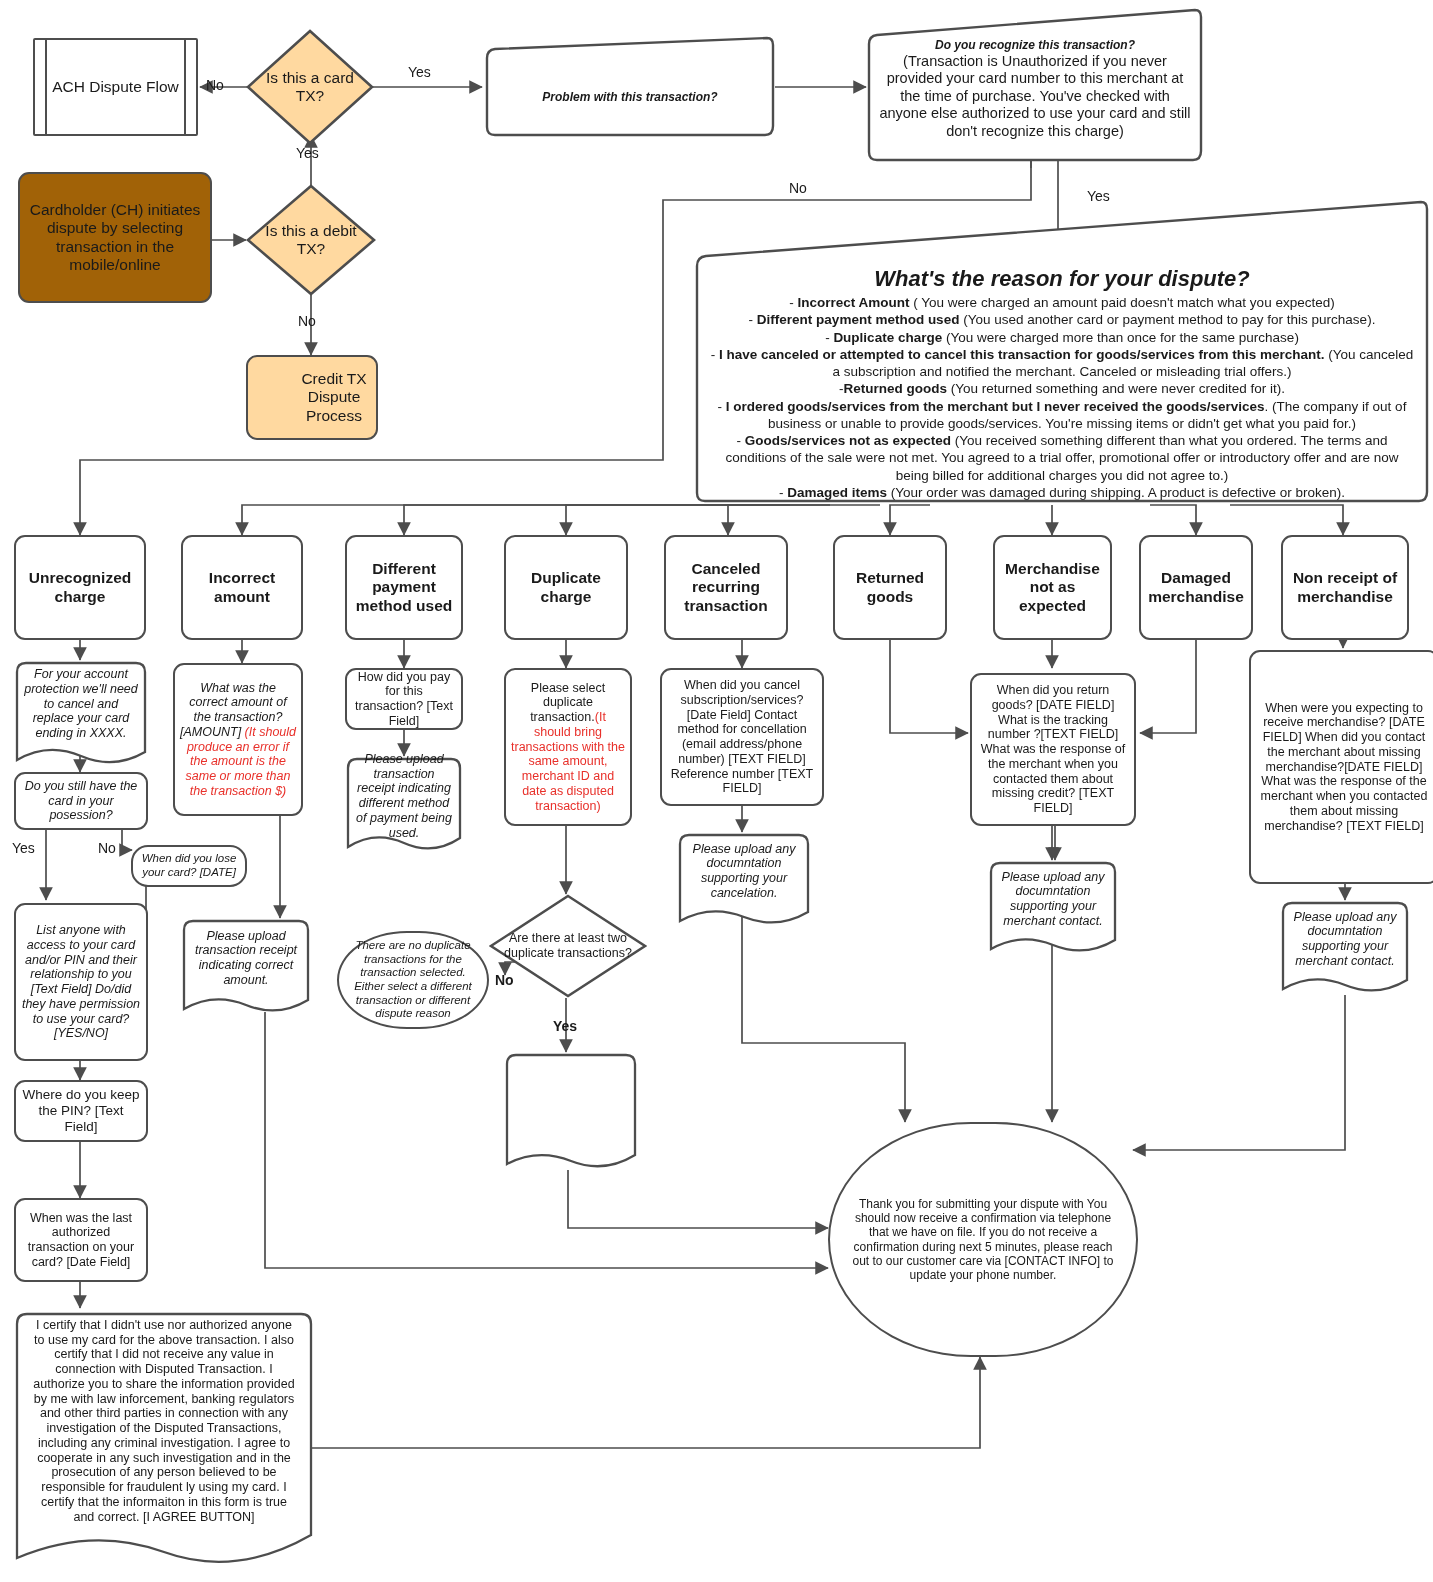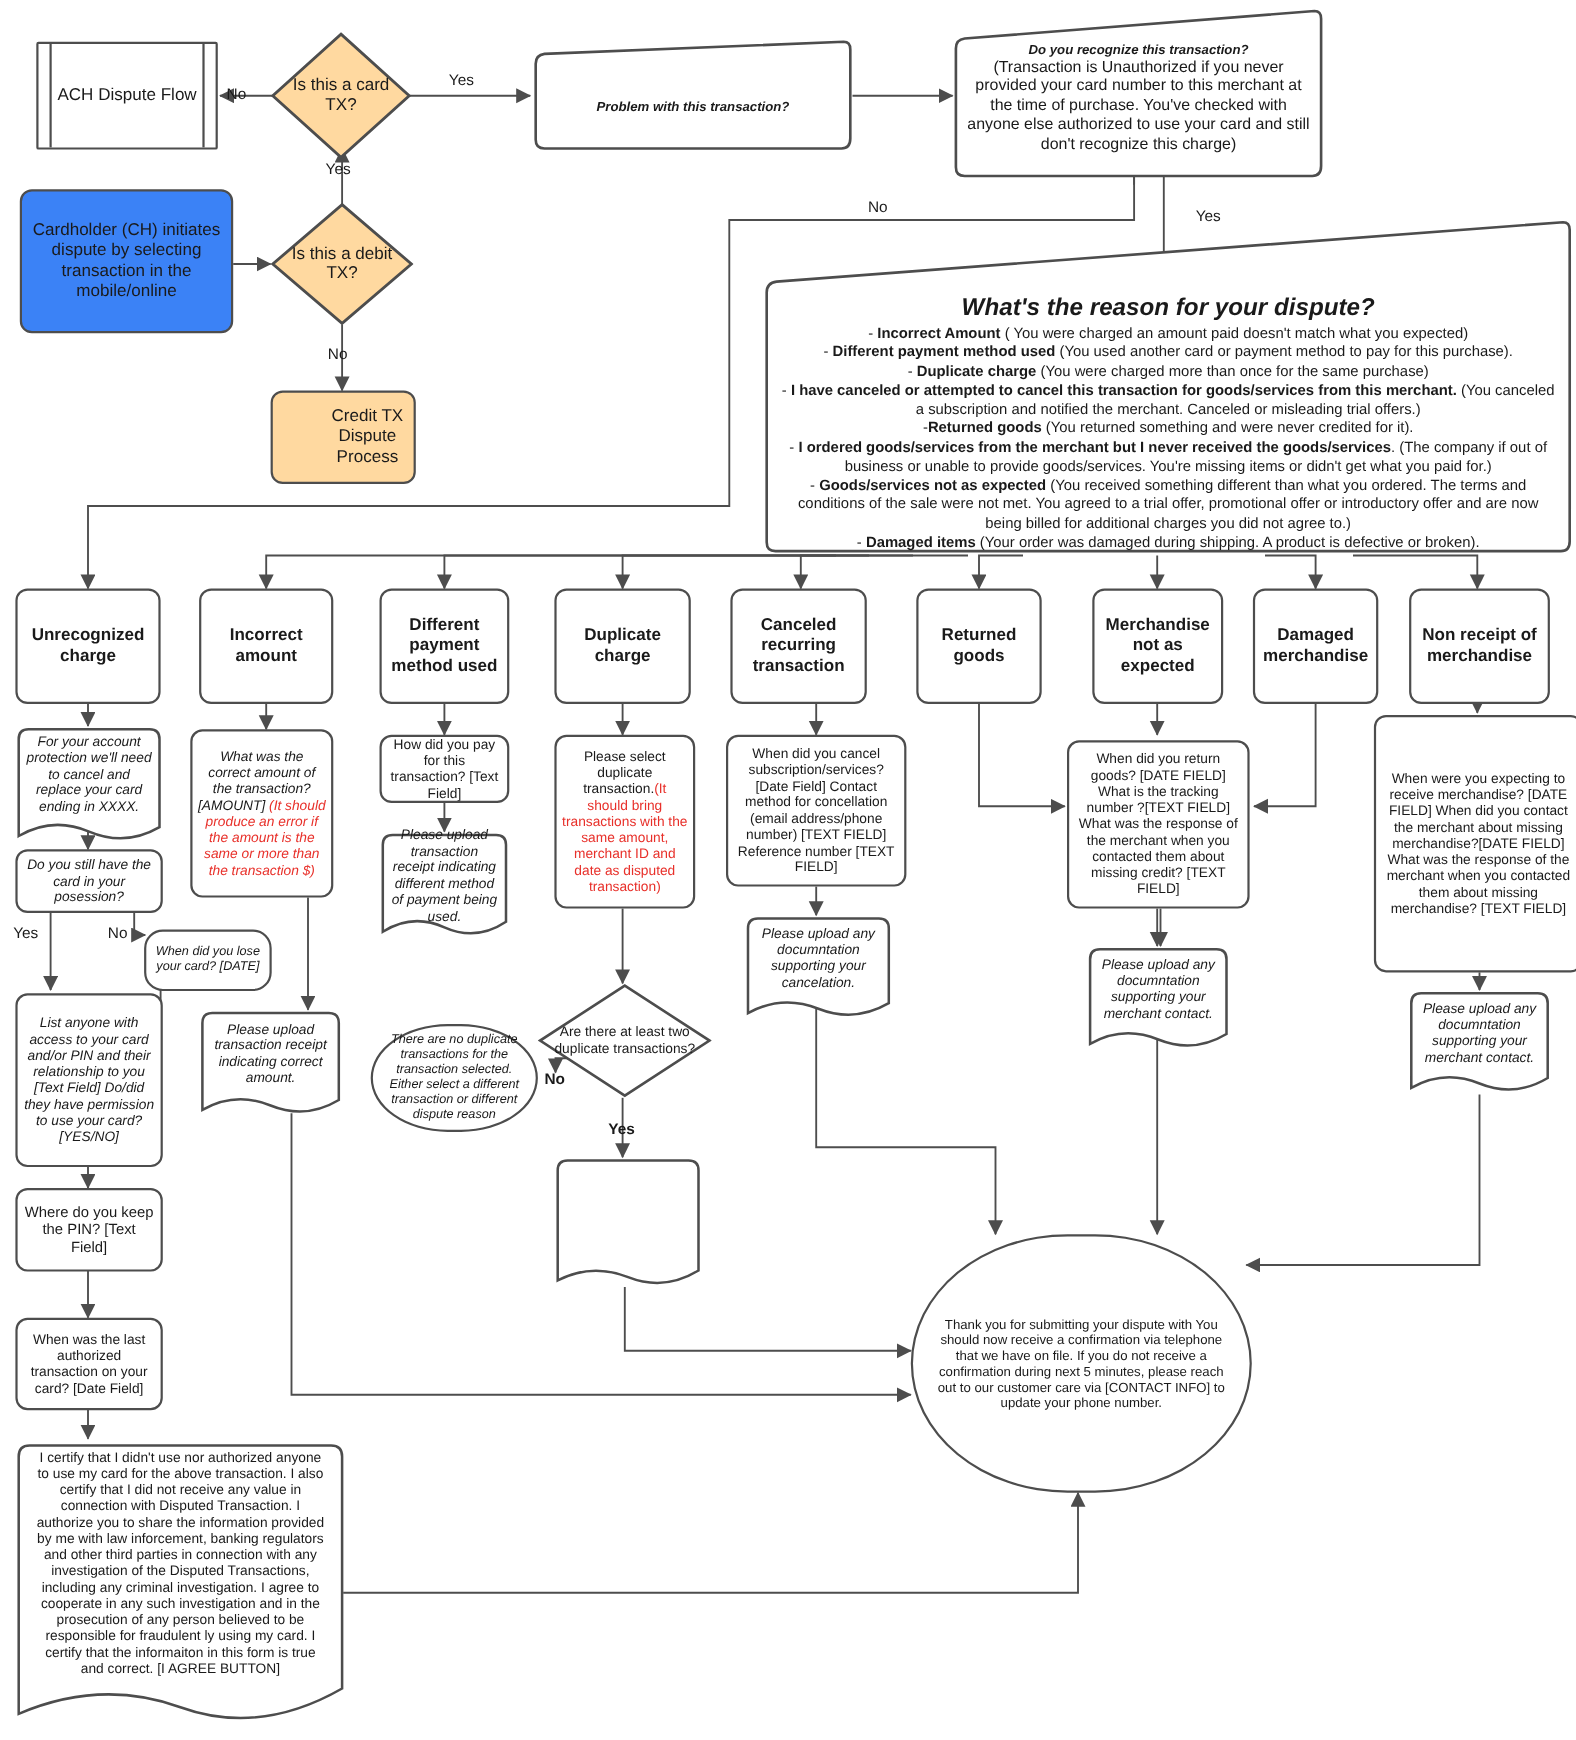--- a/index.html
+++ b/index.html
@@ -7,21 +7,21 @@
   #canvas{position:relative;width:1433px;height:1582px;overflow:hidden;background:#fff;}
   svg#wires{position:absolute;left:0;top:0;width:1433px;height:1582px;pointer-events:none;}
 
   .node{position:absolute;box-sizing:border-box;display:flex;align-items:center;
         justify-content:center;text-align:center;border:2.2px solid #4d4d4d;
         background:#ffffff;line-height:1.18;}
   .node .txt{display:block;padding:2px 5px;width:100%;}
 
   .rr{border-radius:11px;}
   .orange{background:#ffd9a0;}
-  .purple{background:#3b82f6;}
+  .purple{background:#a16207;}
   .ital{font-style:italic;}
   .bold{font-weight:bold;}
   .red{color:#e8302a;}
 
   
   .term{border-radius:2px;}
   .term .bar{position:absolute;top:0;bottom:0;width:0;border-left:2.2px solid #4d4d4d;}
   .term .bar.l{left:10px;} .term .bar.r{right:10px;}
 
   
@@ -245,29 +245,29 @@
     <svg class="dsvg" viewBox="0 0 134 112" preserveAspectRatio="none">
       <path d="M3,12 Q3,3 12,3 L122,3 Q131,3 131,12 L131,92 Q100,110 67,96 Q34,82 3,100 Z" fill="#fff" stroke="#4d4d4d" stroke-width="2.3"></path>
     </svg>
     <div class="dtext fs12 ital" style="height:88px;">For your account protection we'll need to cancel and replace your card ending in XXXX.</div>
   </div>
 
   <div class="node rr" style="left:14px;top:772px;width:134px;height:58px;">
     <span class="txt fs12 ital">Do you still have the card in your posession?</span>
     </div>
 
-  <div class="node rr" style="left:131px;top:845px;width:116px;height:56px;border-radius:17px;">
+  <div class="node rr" style="left:131px;top:845px;width:116px;height:42px;border-radius:17px;">
     <span class="txt fs11 ital">When did you lose your card? [DATE]</span>
     </div>
 
   <div class="node rr" style="left:14px;top:903px;width:134px;height:158px;">
     <span class="txt fs12 ital">List anyone with access to your card and/or PIN and their relationship to you [Text Field] Do/did they have permission to use your card? [YES/NO]</span>
     </div>
 
-  <div class="node rr" style="left:14px;top:1080px;width:134px;height:76px;">
+  <div class="node rr" style="left:14px;top:1080px;width:134px;height:62px;">
     <span class="txt fs13">Where do you keep the PIN? [Text Field]</span>
     </div>
 
   <div class="node rr" style="left:14px;top:1198px;width:134px;height:84px;">
     <span class="txt fs12">When was the last authorized transaction on your card? [Date Field]</span>
     </div>
 
   <div class="doc" style="left:14px;top:1310px;width:300px;height:262px;">
     <svg class="dsvg" viewBox="0 0 300 262" preserveAspectRatio="none">
       <path d="M3,14 Q3,4 13,4 L287,4 Q297,4 297,14 L297,225 Q222,268 150,242 Q78,216 3,248 Z" fill="#fff" stroke="#4d4d4d" stroke-width="2.3"></path>

